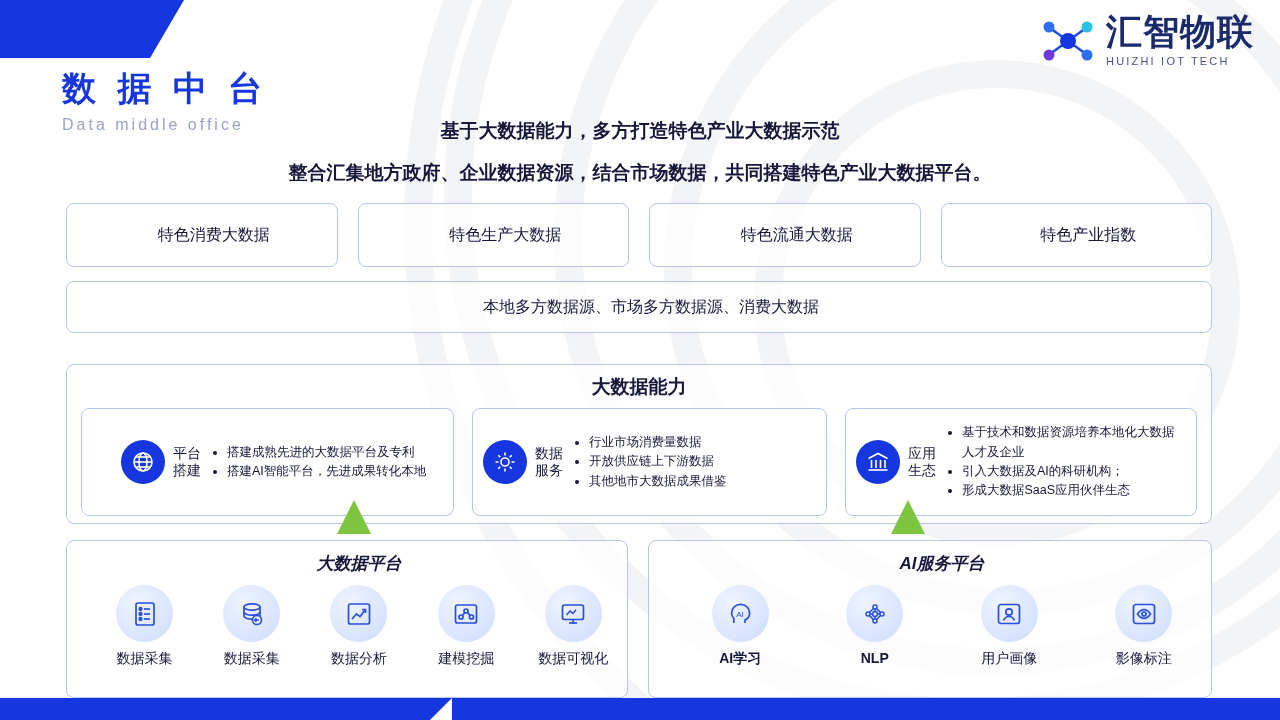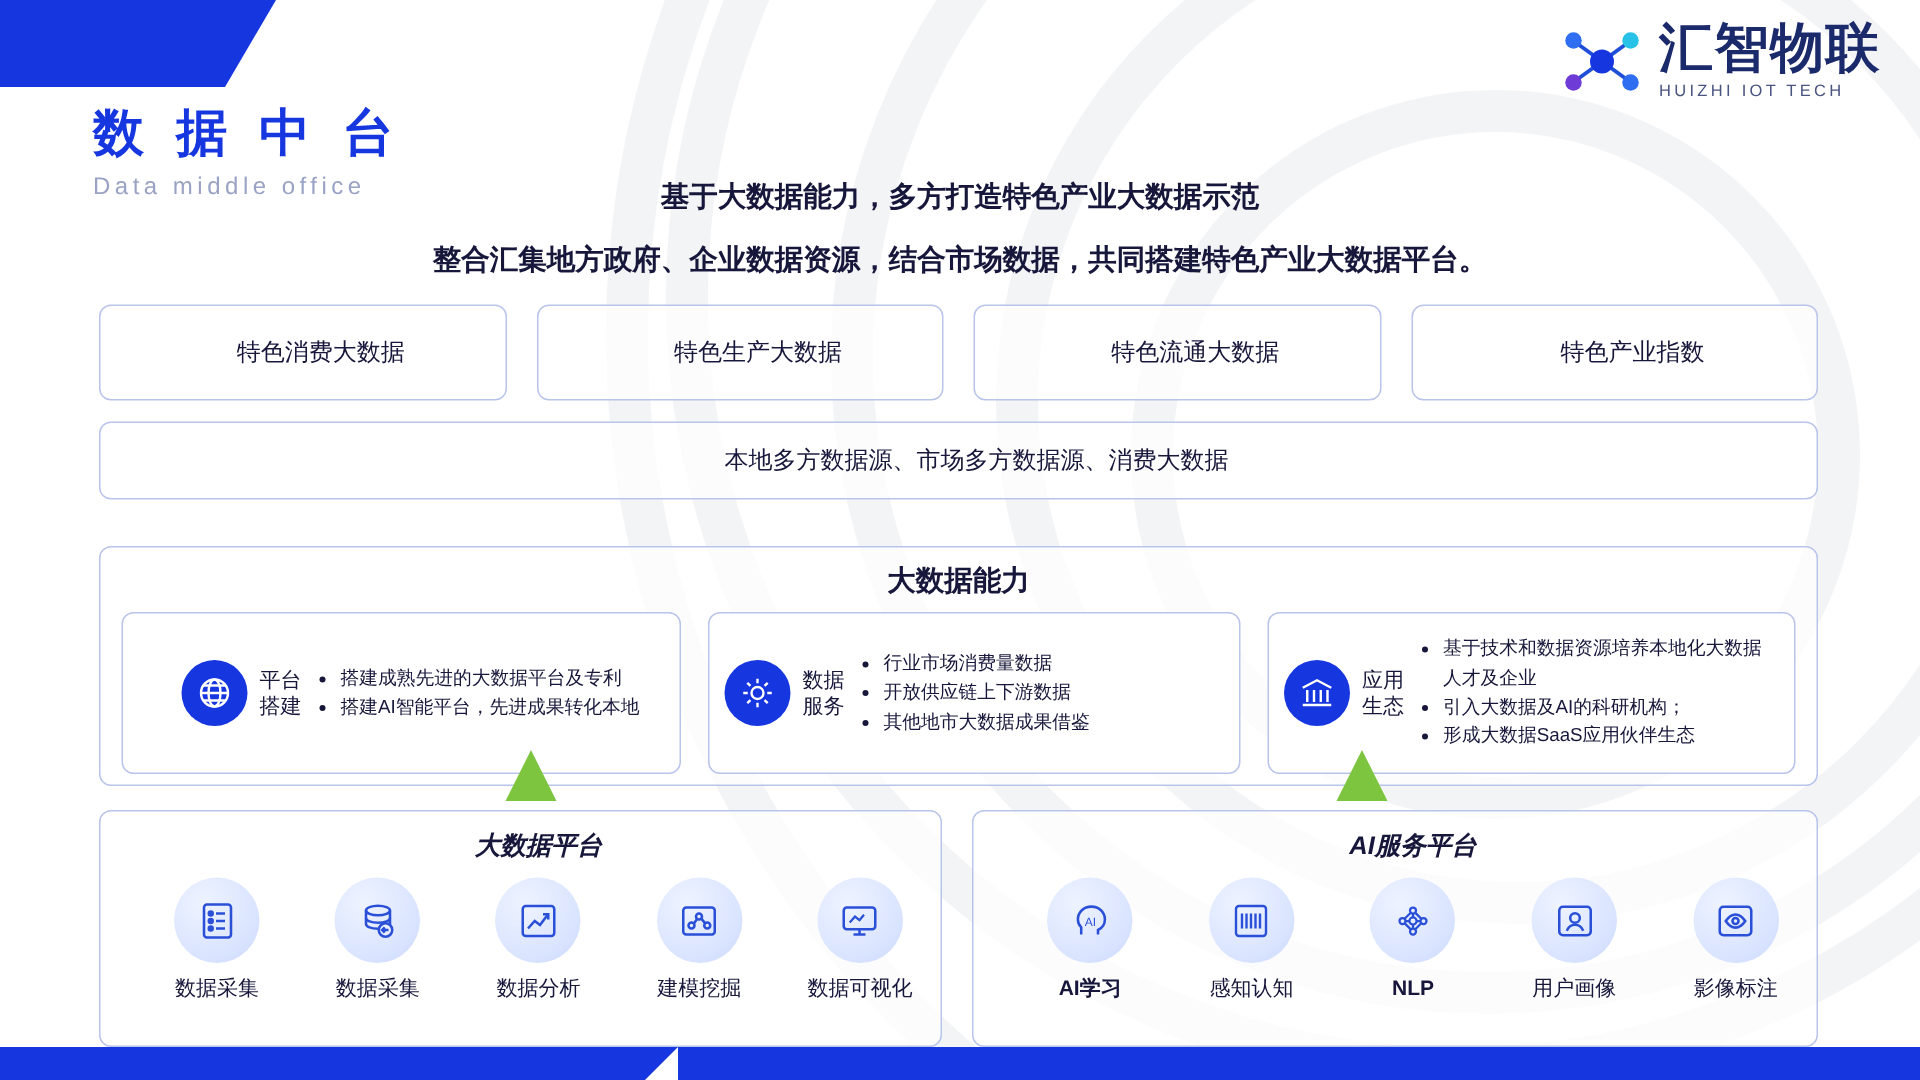--- a/index.html
+++ b/index.html
@@ -303,33 +303,20 @@
       <div class="icon-circle">
         <svg width="30" height="30" viewBox="0 0 30 30" fill="none" stroke="#2b50d8" stroke-width="1.7">
           <path d="M20 24v-3c3-1.4 4.6-4 4.6-7 0-5-4-8.6-9-8.6S6.6 9 6.6 14c0 2.3.9 4 2.2 5.3V24"></path>
           <text x="15" y="18" font-size="8" fill="#2b50d8" stroke="none" text-anchor="middle" font-family="Liberation Sans, sans-serif">AI</text>
         </svg>
       </div>
       <div class="icon-label b">AI学习</div>
     </div>
     <div class="icon-item">
       <div class="icon-circle">
-        <svg width="30" height="30" viewBox="0 0 30 30" fill="none" stroke="#2b50d8" stroke-width="1.6">
-          <rect x="5" y="5" width="20" height="20" rx="2"></rect>
-          <line x1="9" y1="10" x2="9" y2="20"></line>
-          <line x1="12" y1="10" x2="12" y2="20"></line>
-          <line x1="15" y1="10" x2="15" y2="20"></line>
-          <line x1="18" y1="10" x2="18" y2="20"></line>
-          <line x1="21" y1="10" x2="21" y2="20"></line>
-        </svg>
-      </div>
-      <div class="icon-label">感知认知</div>
-    </div>
-    <div class="icon-item">
-      <div class="icon-circle">
         <svg width="30" height="30" viewBox="0 0 30 30" fill="none" stroke="#2b50d8" stroke-width="1.5">
           <circle cx="15" cy="8" r="2"></circle>
           <circle cx="8" cy="15" r="2"></circle>
           <circle cx="22" cy="15" r="2"></circle>
           <circle cx="15" cy="22" r="2"></circle>
           <circle cx="15" cy="15" r="2.4"></circle>
           <path d="M15 10v2.6M10 15h2.6M17.4 15H20M15 17.4V20M9.4 13.5L13.5 9.5M16.6 9.6l4 4M9.5 16.6l4 4M16.5 20.5l4-4"></path>
         </svg>
       </div>
       <div class="icon-label b">NLP</div>

